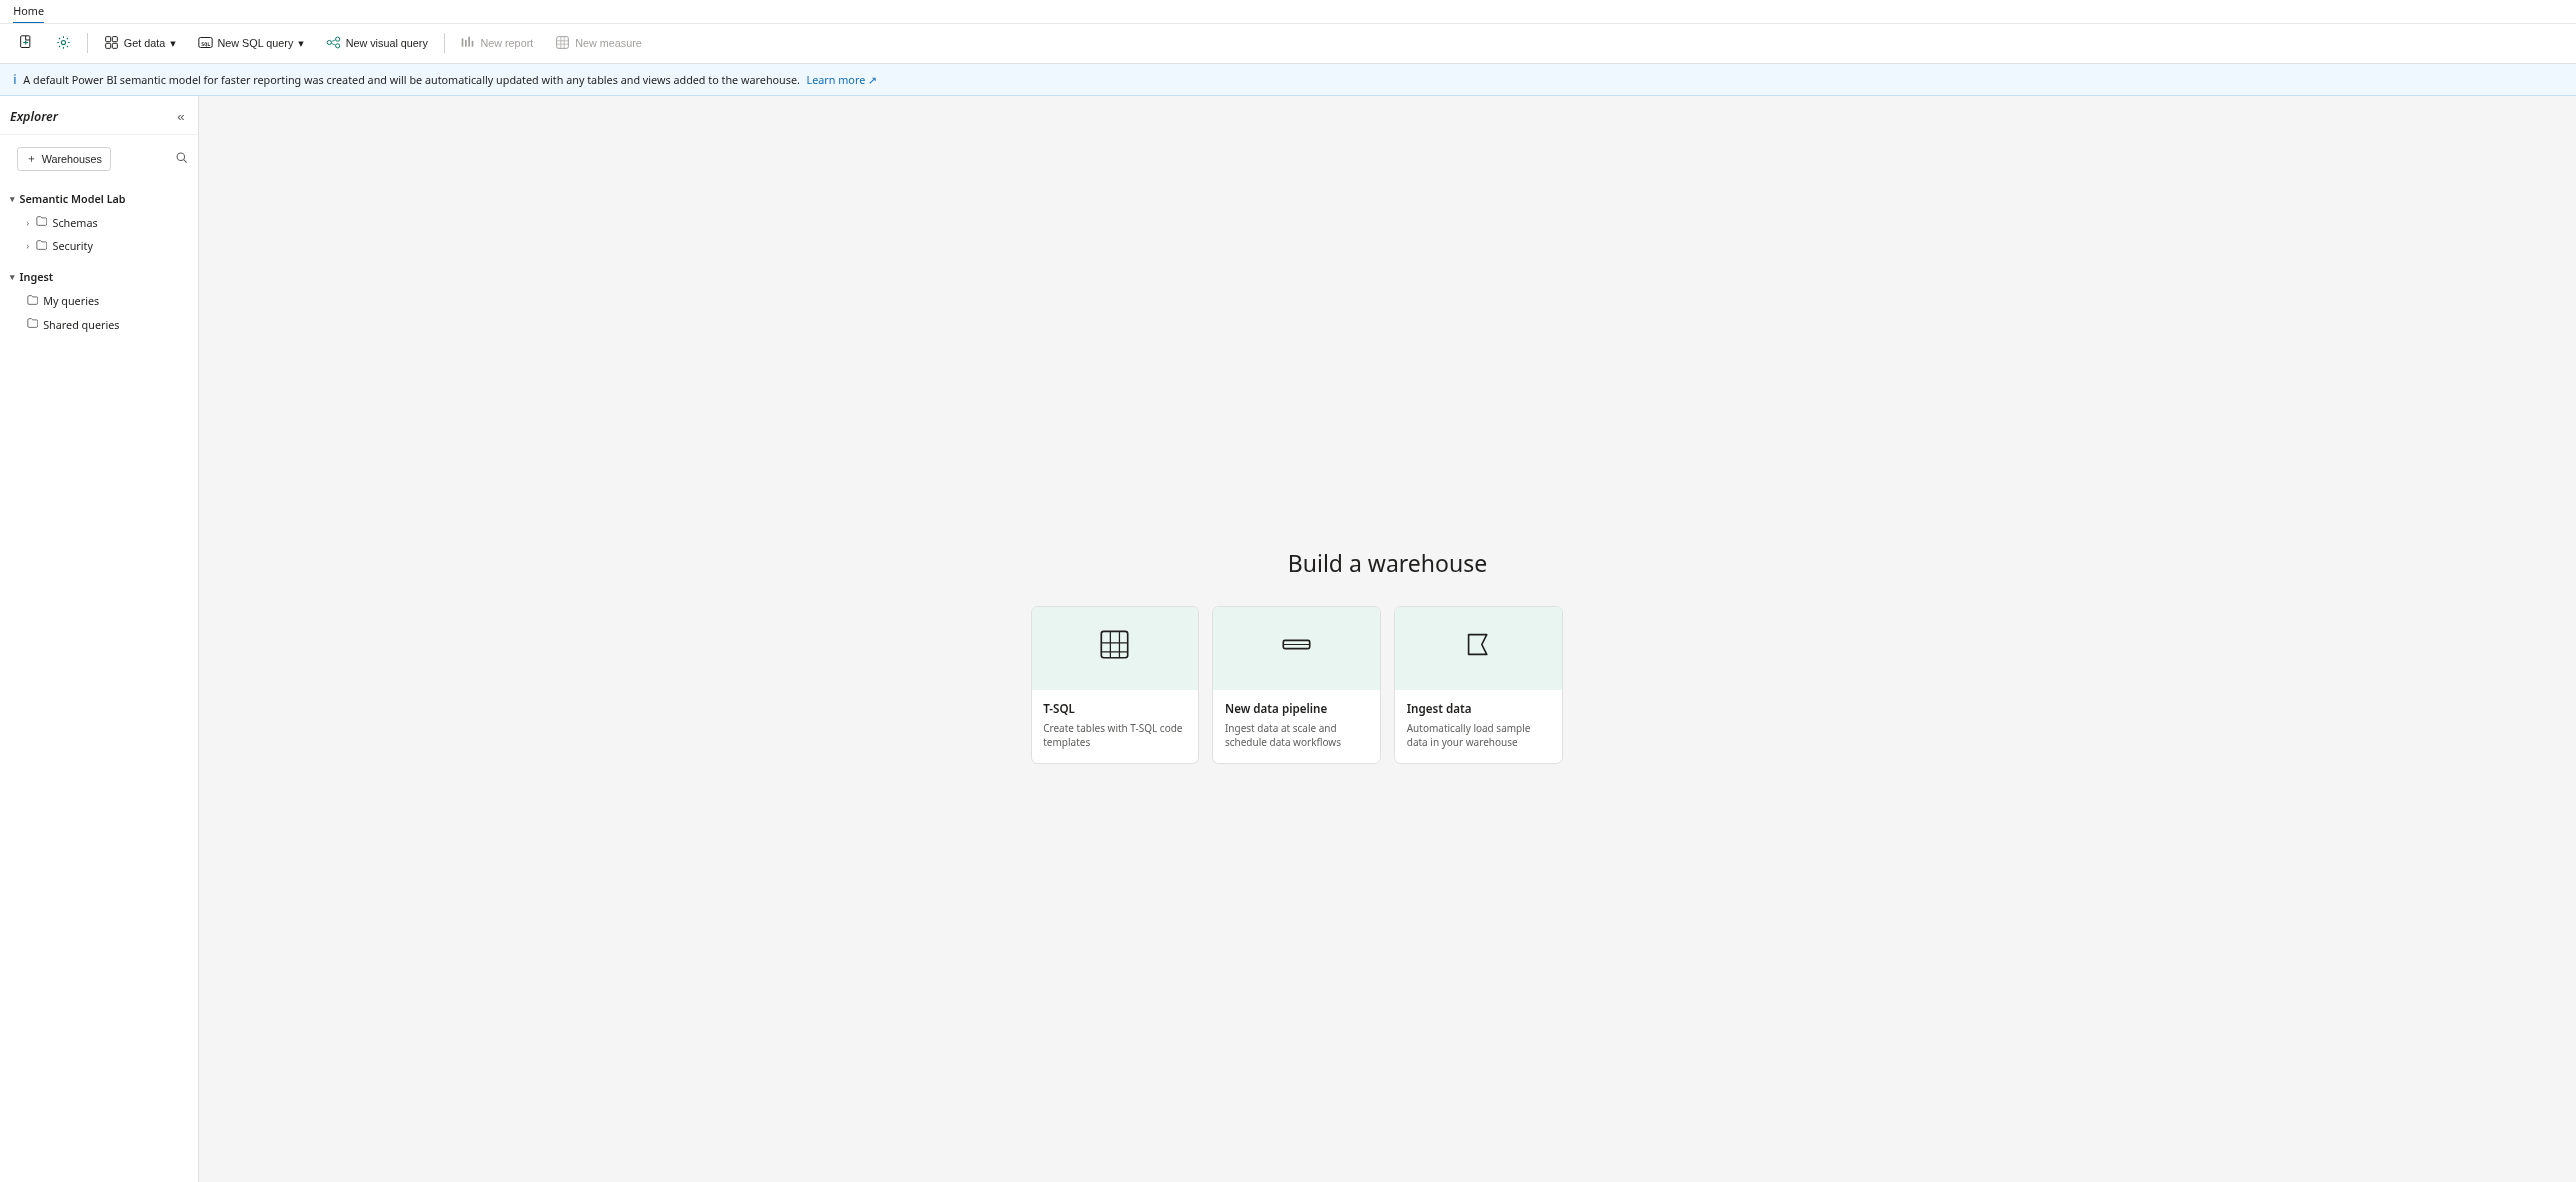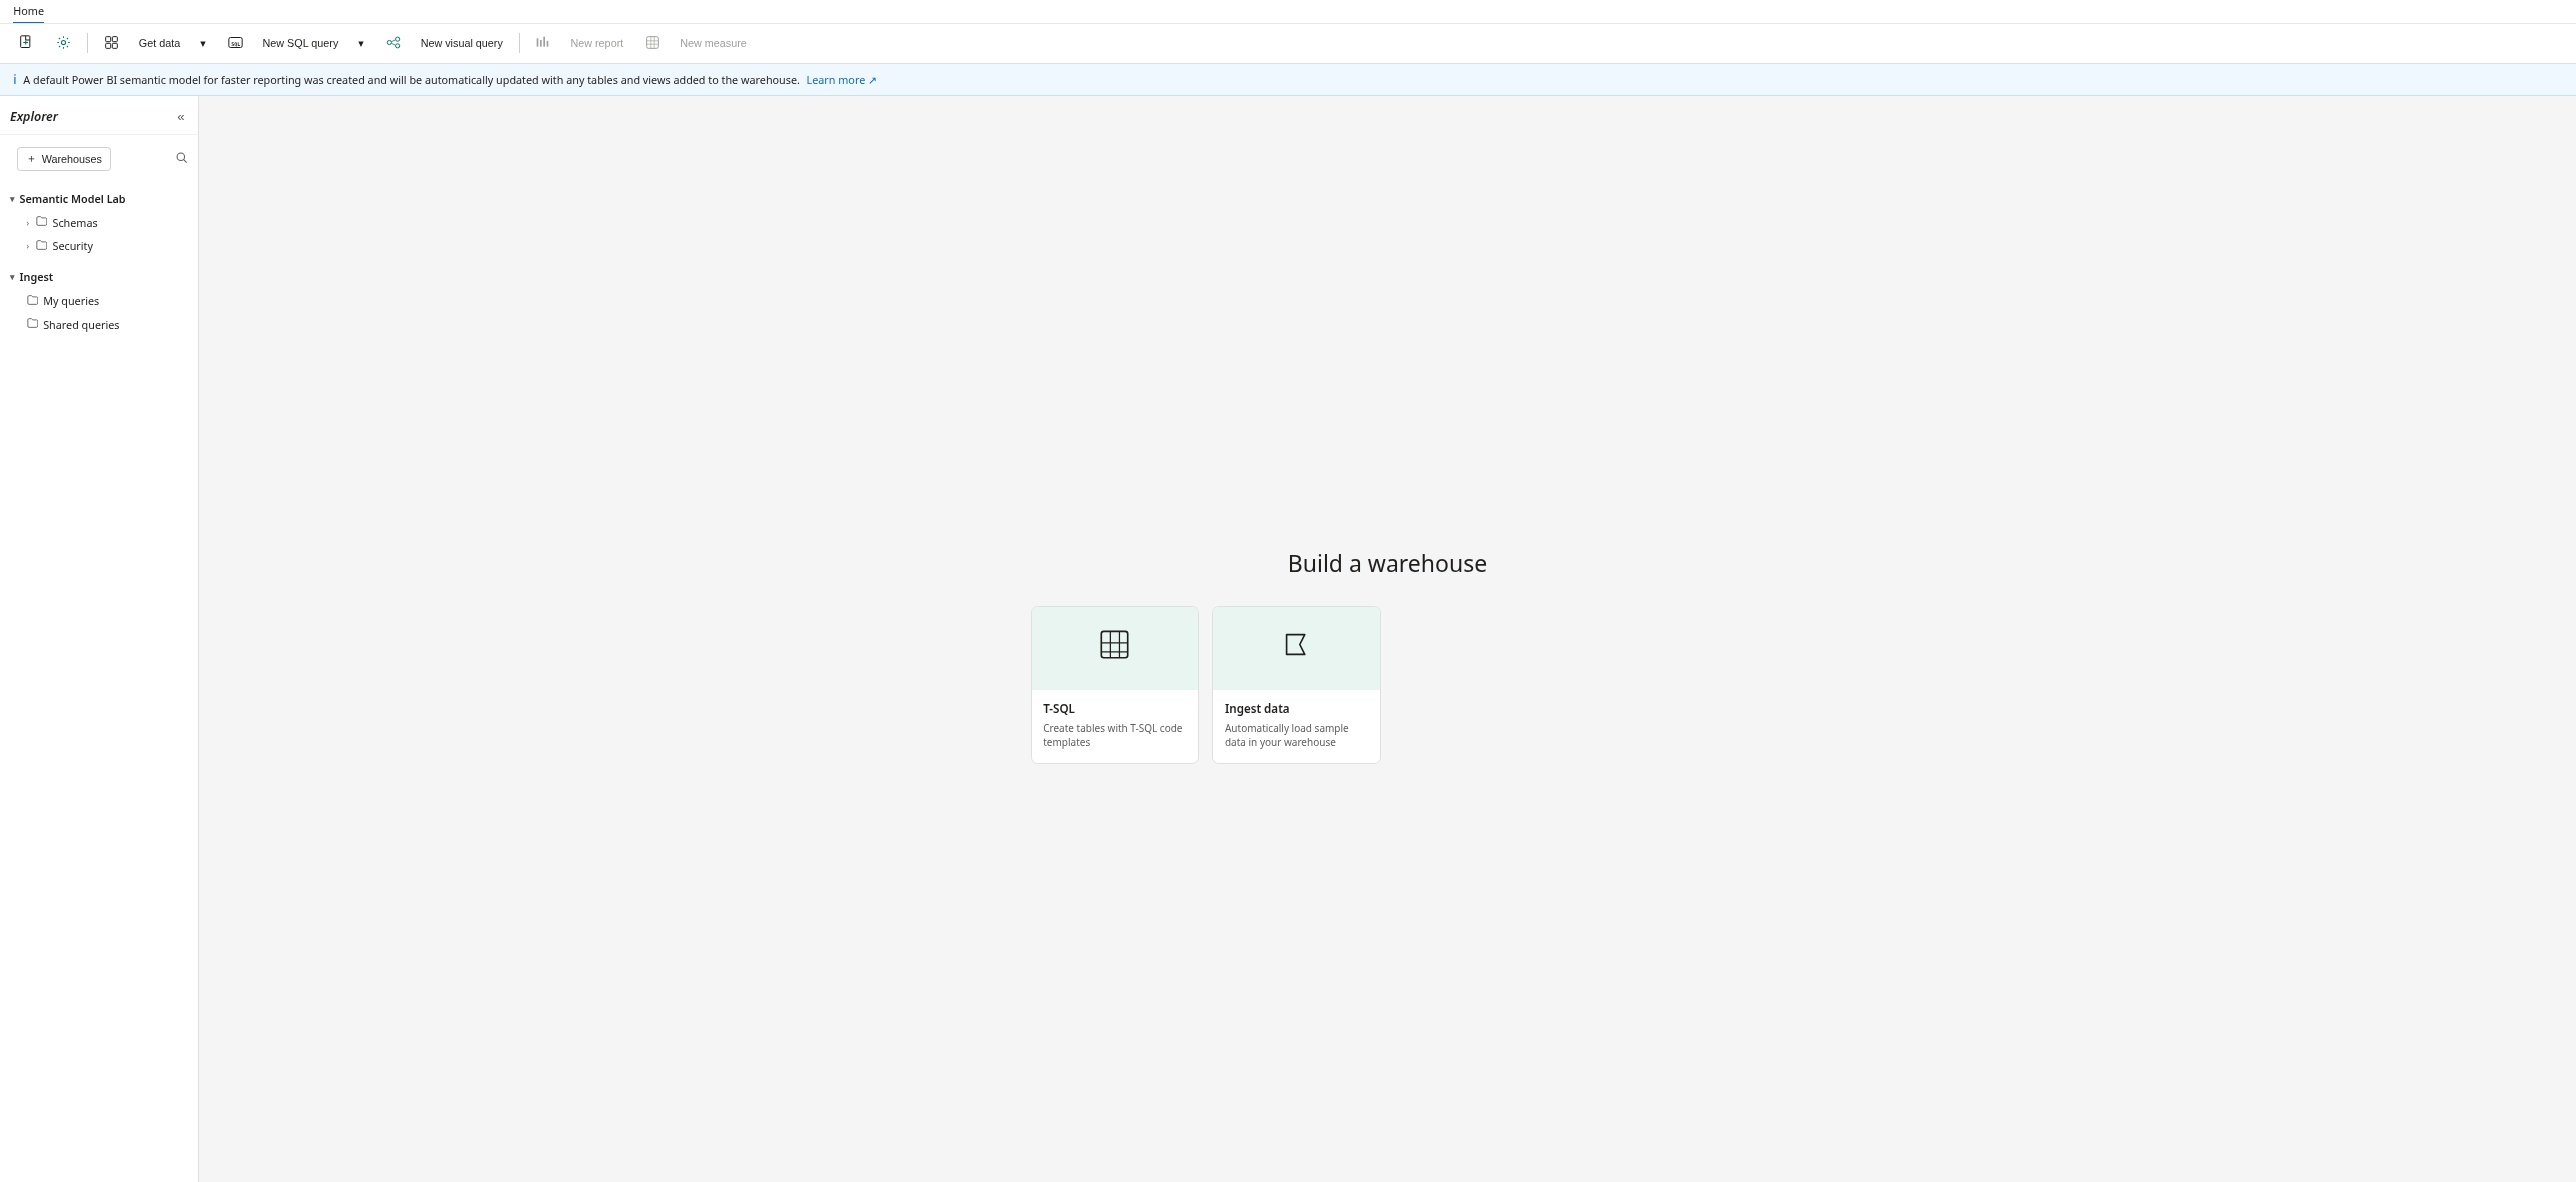--- a/index.html
+++ b/index.html
@@ -25,21 +25,21 @@
     }
     .page-title-bar span {
       display: inline-block;
       padding-bottom: 3.3px;
       border-bottom: 1.7px solid #0f6cbd;
     }
 
     .toolbar-btn {
       display: flex;
       align-items: center;
-      gap: 20px;
+      gap: 5px;
       padding: 4.2px 8.3px;
       border: 0.8px solid transparent;
       background: transparent;
       border-radius: 3.3px;
       cursor: pointer;
       font-size: 10.8px;
       color: #201f1e;
       white-space: nowrap;
       text-align: center;
     }
@@ -416,20 +416,34 @@
               </svg>
             </span>
           </div>
           <div class="card-content">
             <div class="card-title">T-SQL</div>
             <div class="card-desc">Create tables with T-SQL code templates</div>
           </div>
         </div>
 
 
+        <div class="card">
+          <div class="card-icon-area">
+            <span class="card-icon">
+              <svg width="33" height="33" viewBox="0 0 40 40" fill="none">
+                <rect x="4" y="15" width="32" height="10" rx="2" stroke="#201f1e" stroke-width="2" fill="none"></rect>
+                <line x1="4" y1="20" x2="36" y2="20" stroke="#201f1e" stroke-width="1.5" stroke-dasharray="0"></line>
+              </svg>
+            </span>
+          </div>
+          <div class="card-content">
+            <div class="card-title">New data pipeline</div>
+            <div class="card-desc">Ingest data at scale and schedule data workflows</div>
+          </div>
+        </div>
 
         <div class="card">
           <div class="card-icon-area">
             <span class="card-icon">
               <svg width="33" height="33" viewBox="0 0 40 40" fill="none">
                 <path d="M8 8 L30 8 L24 20 L30 32 L8 32 L8 8 Z" stroke="#201f1e" stroke-width="2" fill="none" stroke-linejoin="round"></path>
               </svg>
             </span>
           </div>
           <div class="card-content">

